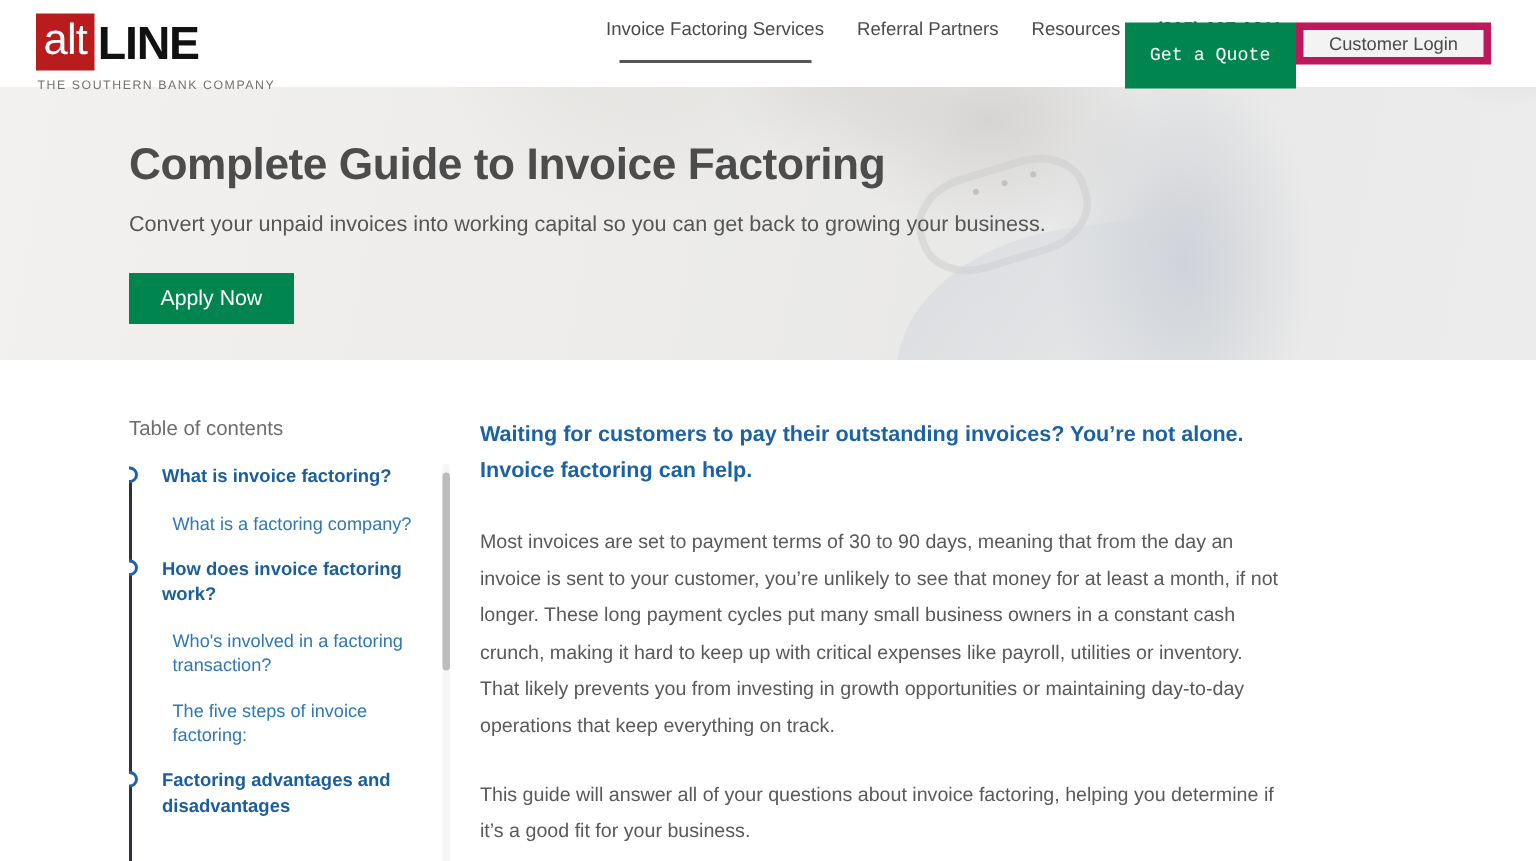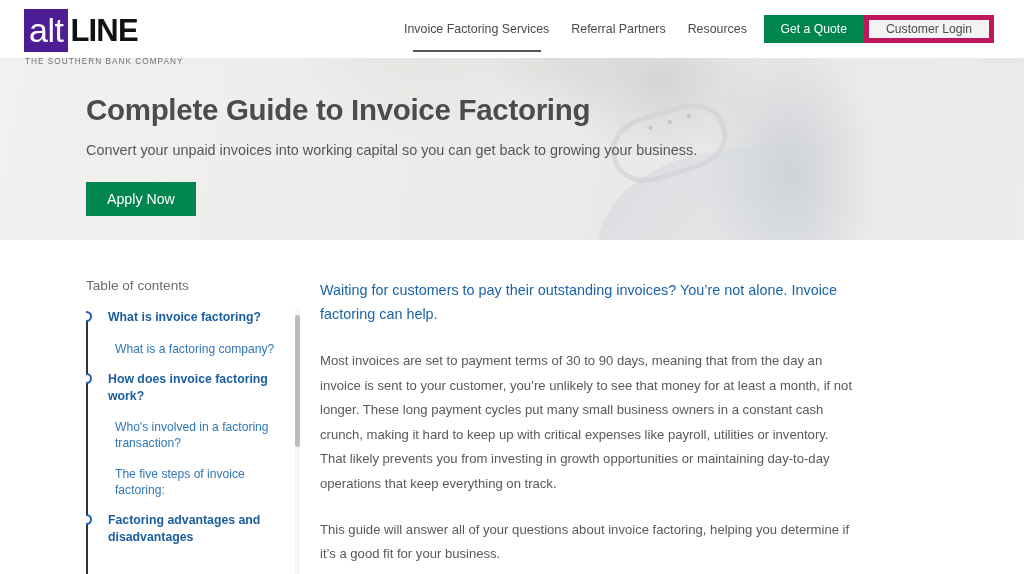--- a/index.html
+++ b/index.html
@@ -22,23 +22,23 @@
   .logo-block {
     position: absolute;
     left: 24px;
     top: 9px;
     display: flex;
     flex-direction: column;
     align-items: flex-start;
   }
   .logo-row { display: flex; align-items: center; }
   .logo-alt {
-    background: #4c1d95;
+    background: #b91c1c;
     color: #ffffff;
-    font-size: 34px;
+    font-size: 29px;
     font-weight: 400;
     letter-spacing: -0.5px;
     line-height: 1;
     padding: 4px 5px 5px 5px;
     font-family: "Liberation Sans", sans-serif;
   }
   .logo-line {
     color: #111111;
     font-size: 31px;
     font-weight: 700;
@@ -51,21 +51,21 @@
     font-size: 8.2px;
     letter-spacing: 1.05px;
     margin-top: 5px;
     margin-left: 1px;
     white-space: nowrap;
   }
 
   .nav {
     position: absolute;
     left: 404px;
-    top: 22px;
+    top: 12px;
     display: flex;
     align-items: flex-end;
     gap: 22px;
   }
   .nav-item {
     position: relative;
     font-size: 12.4px;
     color: #4a4a4a;
     white-space: nowrap;
     cursor: pointer;
@@ -91,25 +91,25 @@
     position: absolute;
     right: 30px; top: 15px;
     display: flex;
     align-items: stretch;
   }
   .btn-quote {
     background: #00854f;
     color: #ffffff;
     font-size: 12.2px;
     padding: 0 17px;
-    height: 28px;
+    height: 44px;
     display: flex; align-items: center; justify-content: center;
     border: none;
     cursor: pointer;
-    font-family: Liberation Sans, sans-serif;
+    font-family: Liberation Mono, monospace;
   }
   .btn-login {
     background: #f3f3f3;
     color: #4a4a4a;
     font-size: 12.2px;
     padding: 0 17px;
     height: 28px;
     display: flex; align-items: center; justify-content: center;
     border: 5px solid #be185d;
     cursor: pointer;
@@ -277,21 +277,21 @@
 
   
   .article {
     flex: 1;
     padding-left: 0px;
     padding-right: 66px;
     max-width: 600px;
   }
   .lead {
     font-size: 14.4px;
-    font-weight: 400;
+    font-weight: 700;
     color: #1a62a5;
     line-height: 1.7;
     margin-bottom: 22px;
   }
   .para {
     font-size: 13.1px;
     color: #58595b;
     line-height: 1.88;
     margin-bottom: 21px;
   }

